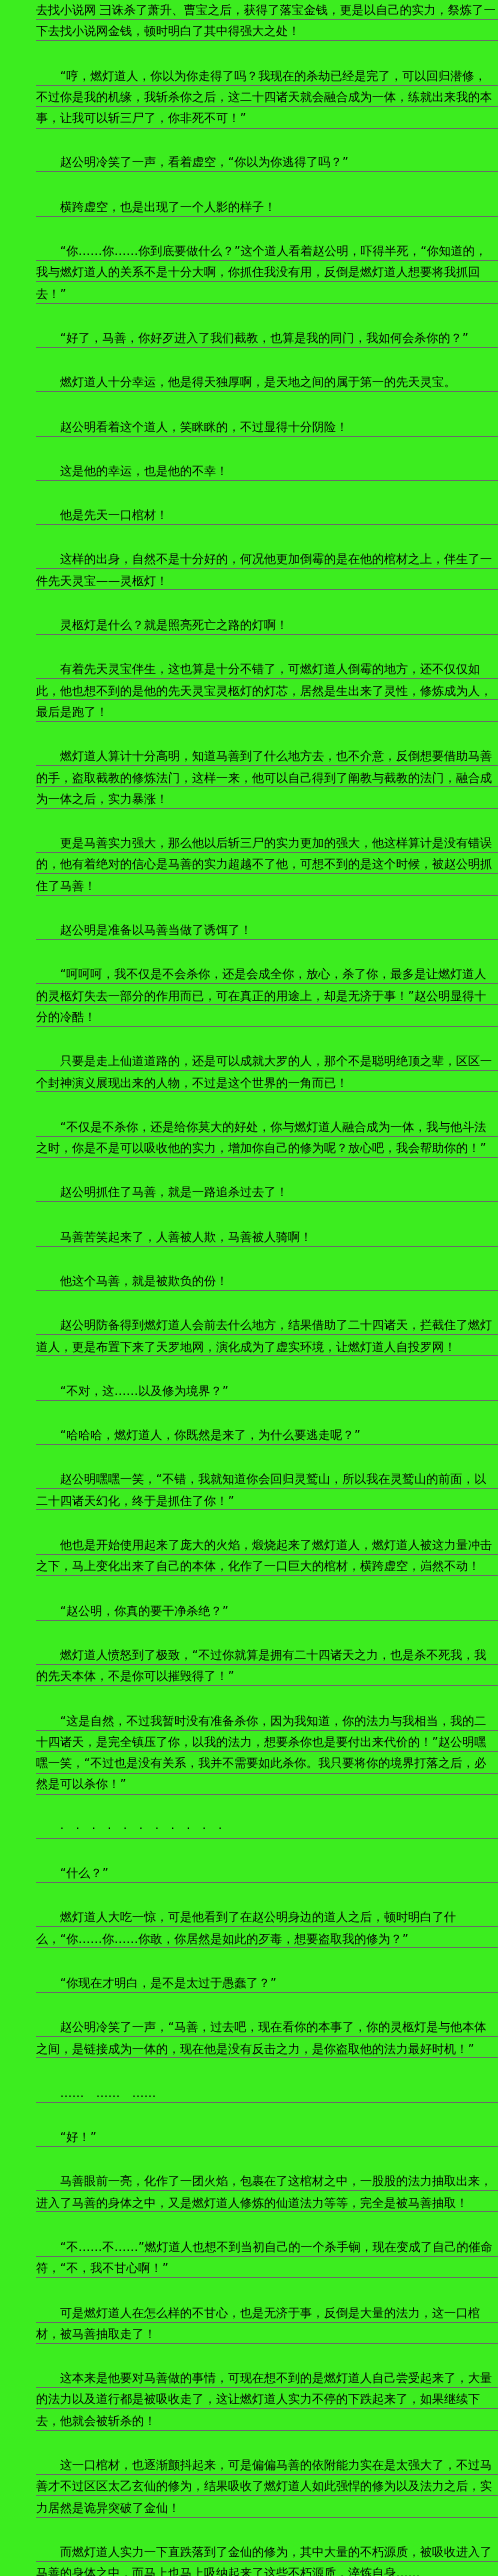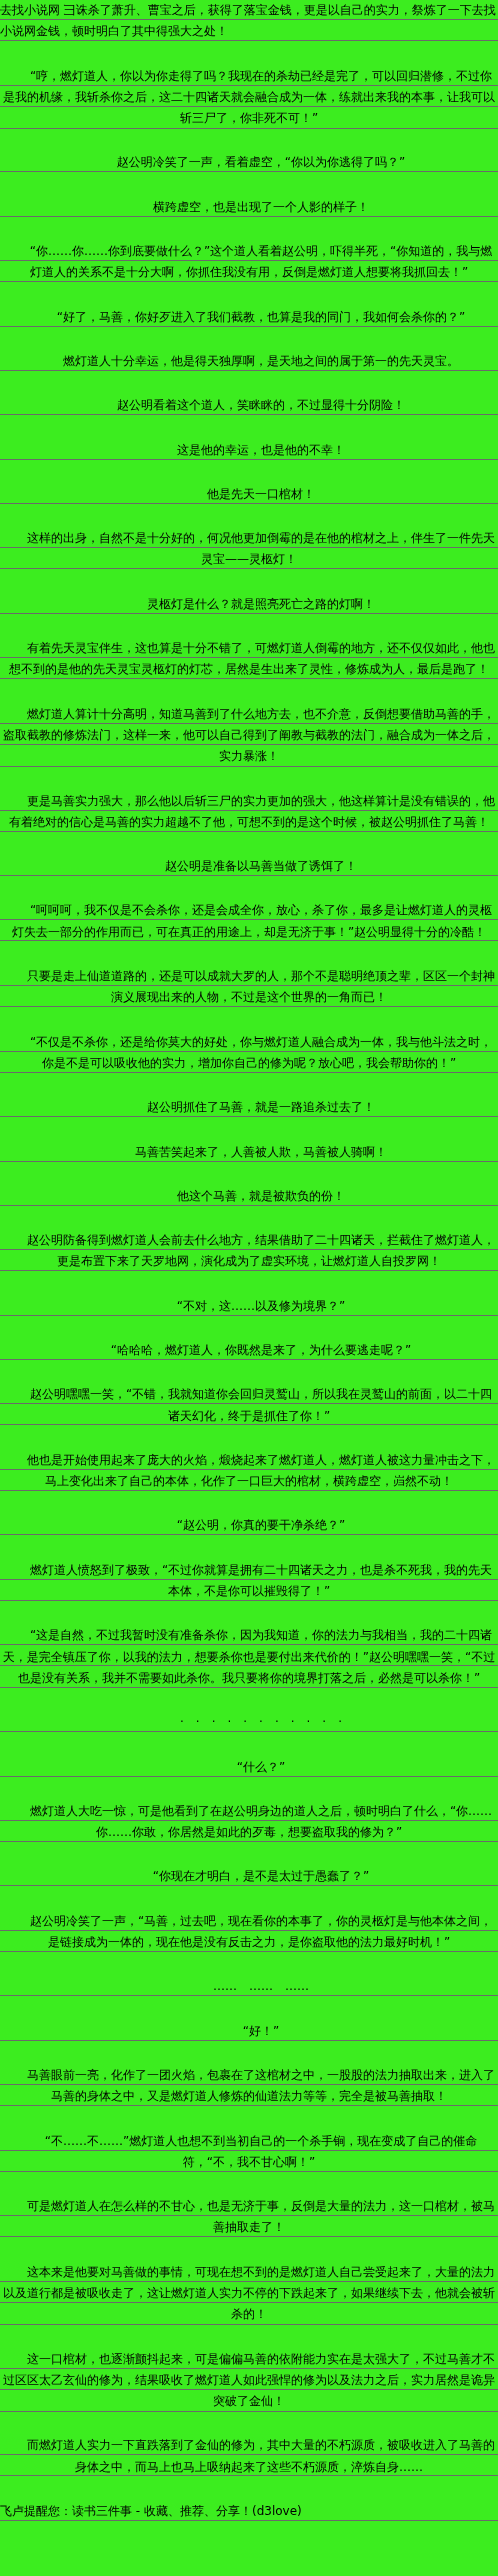--- a/index.html
+++ b/index.html
@@ -27,24 +27,24 @@
   p.ruled, p.ruled-indent {
     background-image: repeating-linear-gradient(
       to bottom,
       transparent 0px,
       transparent 19px,
       #6a6a6a 19px,
       #6a6a6a 20px,
       transparent 20px,
       transparent 21.3px
     );
+    margin-left: 36px;
   }
   p.ruled-indent {
     text-indent: 2em;
-    text-align: center;
   }
 </style>
 </head>
 <body>
 
 <div id="novel-page">
   <div>
       <p class="para ruled">去找小说网 彐诛杀了萧升、曹宝之后，获得了落宝金钱，更是以自己的实力，祭炼了一下去找小说网金钱，顿时明白了其中得强大之处！</p>
       <p class="para ruled-indent">“哼，燃灯道人，你以为你走得了吗？我现在的杀劫已经是完了，可以回归潜修，不过你是我的机缘，我斩杀你之后，这二十四诸天就会融合成为一体，练就出来我的本事，让我可以斩三尸了，你非死不可！”</p>
       <p class="para ruled-indent">赵公明冷笑了一声，看着虚空，“你以为你逃得了吗？”</p>

